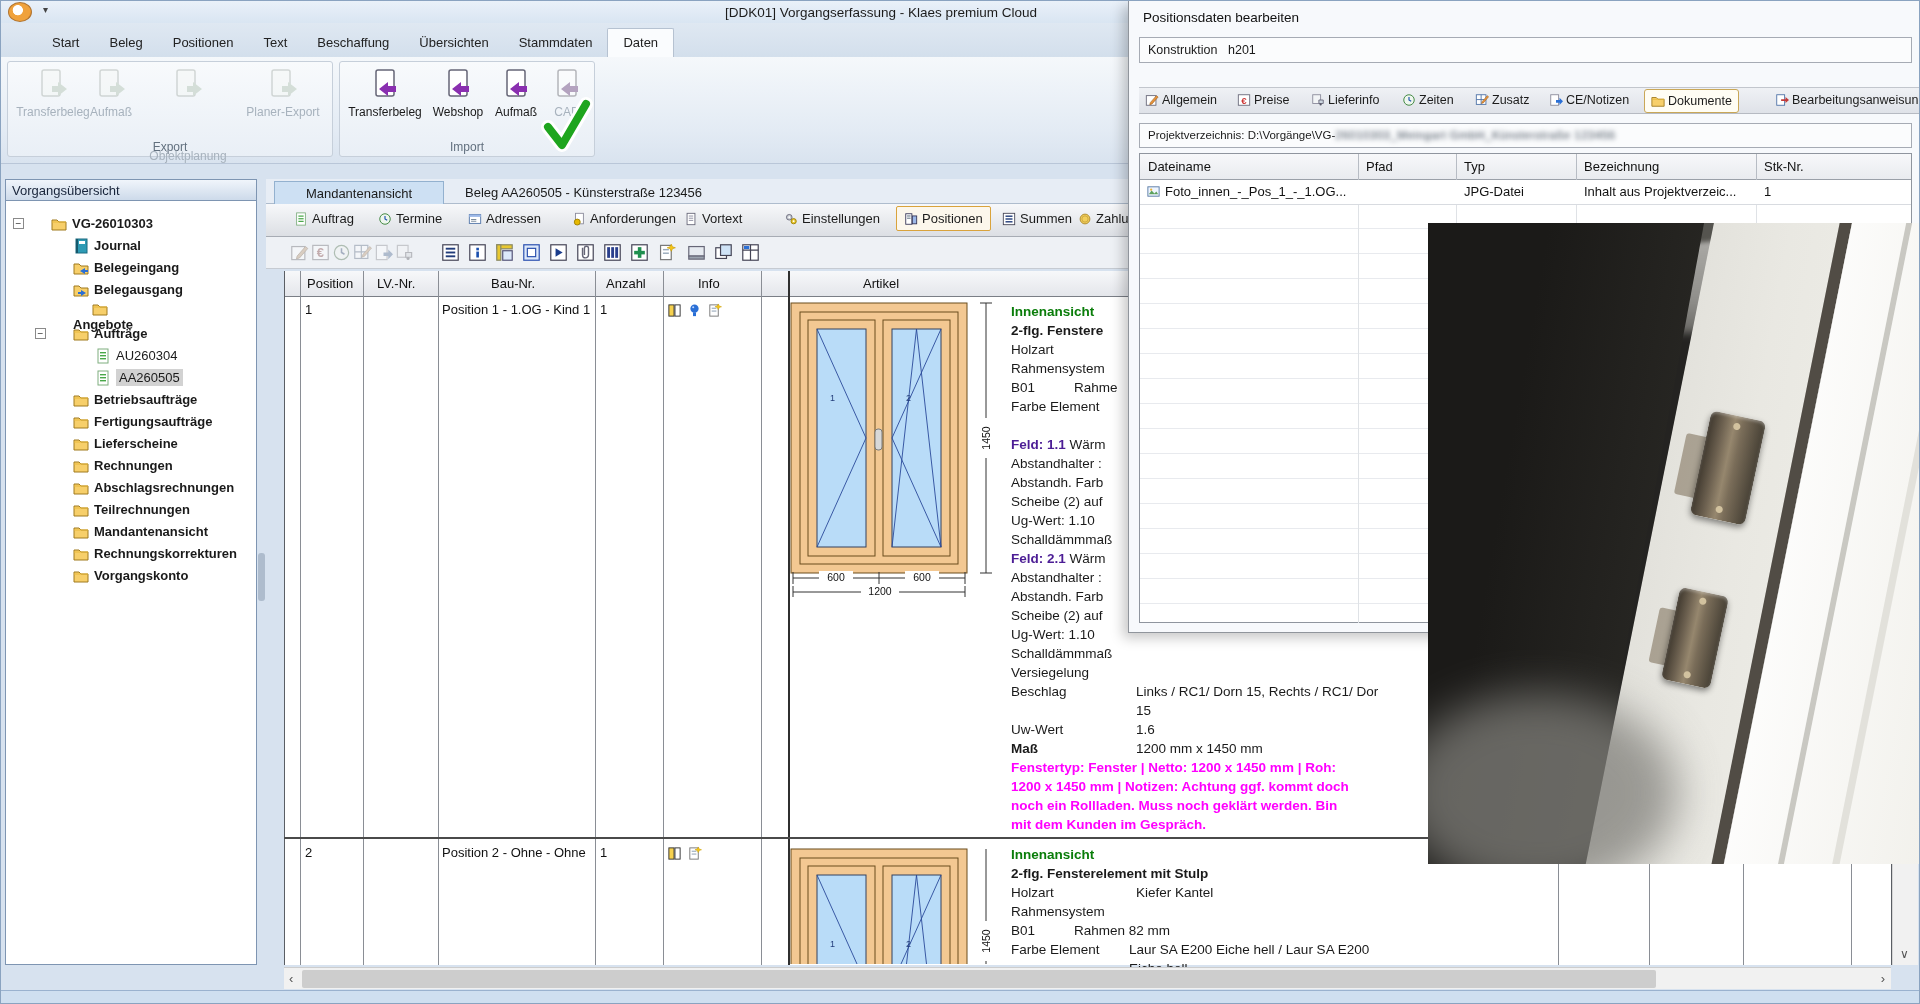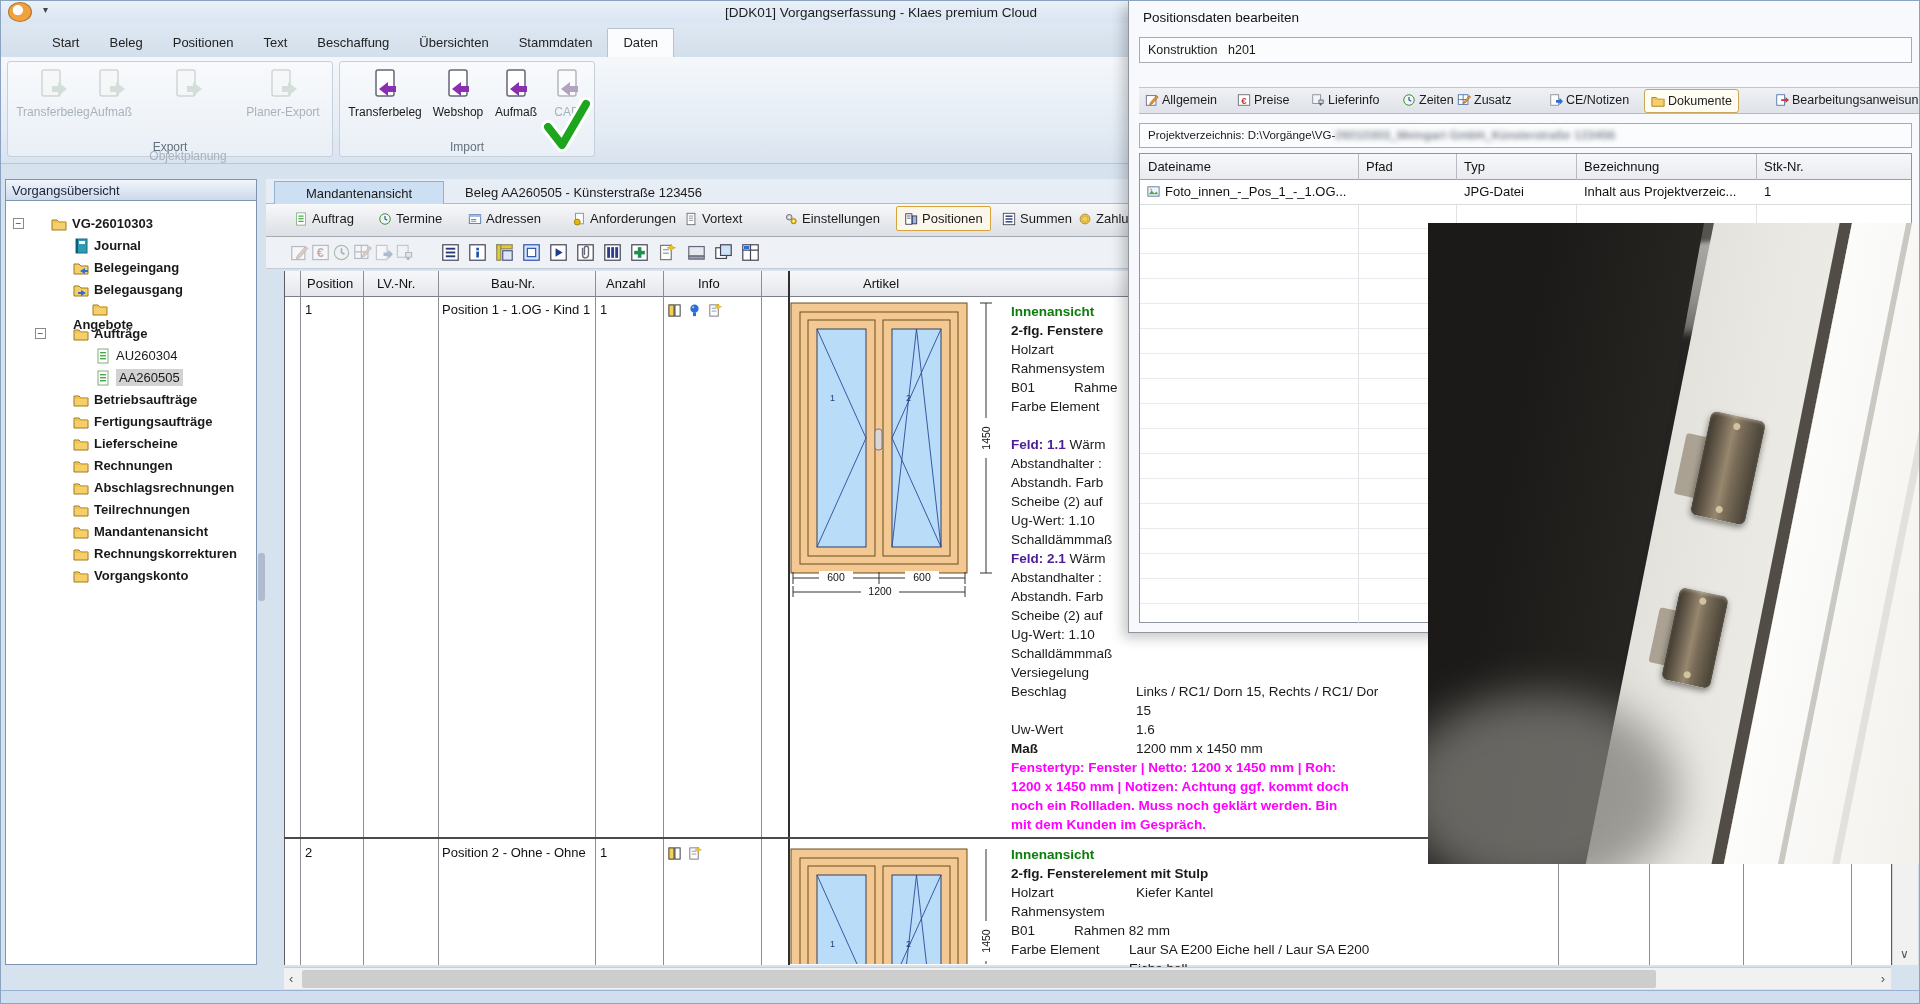--- a/index.html
+++ b/index.html
@@ -809,21 +809,21 @@
             <use href="#i-liefer"></use>
           </svg>
         <span>Lieferinfo</span>
         </div>
       <div class="dtab" style="left:263px;">
         <svg class="sico">
             <use href="#i-clock"></use>
           </svg>
         <span>Zeiten</span>
         </div>
-      <div class="dtab" style="left:318px;">
+      <div class="dtab" style="left:336px;">
         <svg class="sico">
             <use href="#i-zusatz"></use>
           </svg>
         <span>Zusatz</span>
         </div>
       <div class="dtab" style="left:410px;">
         <svg class="sico">
             <use href="#i-ce"></use>
           </svg>
         <span>CE/Notizen</span>

